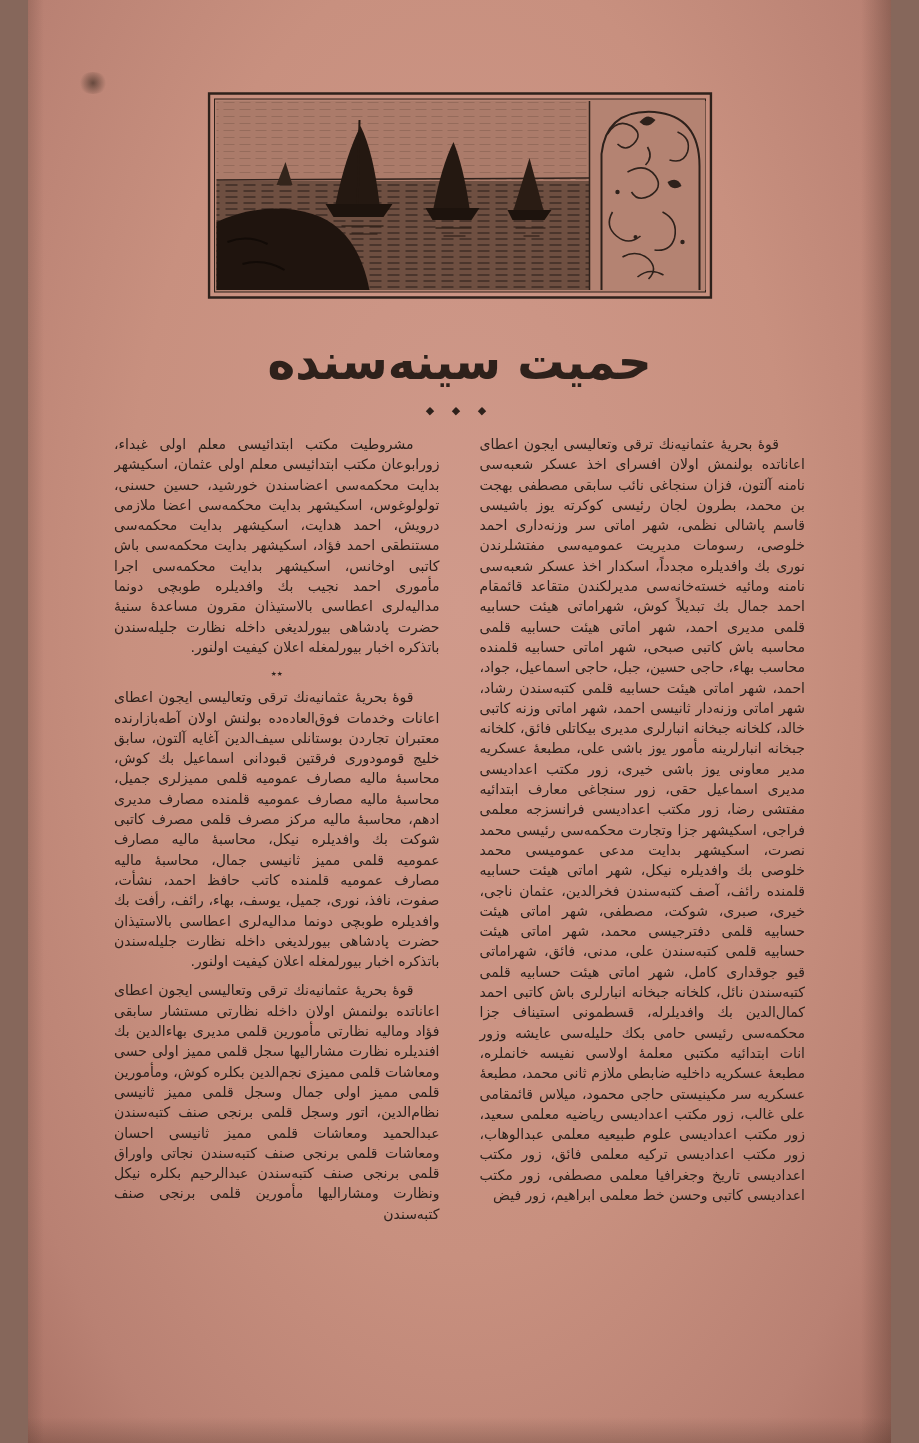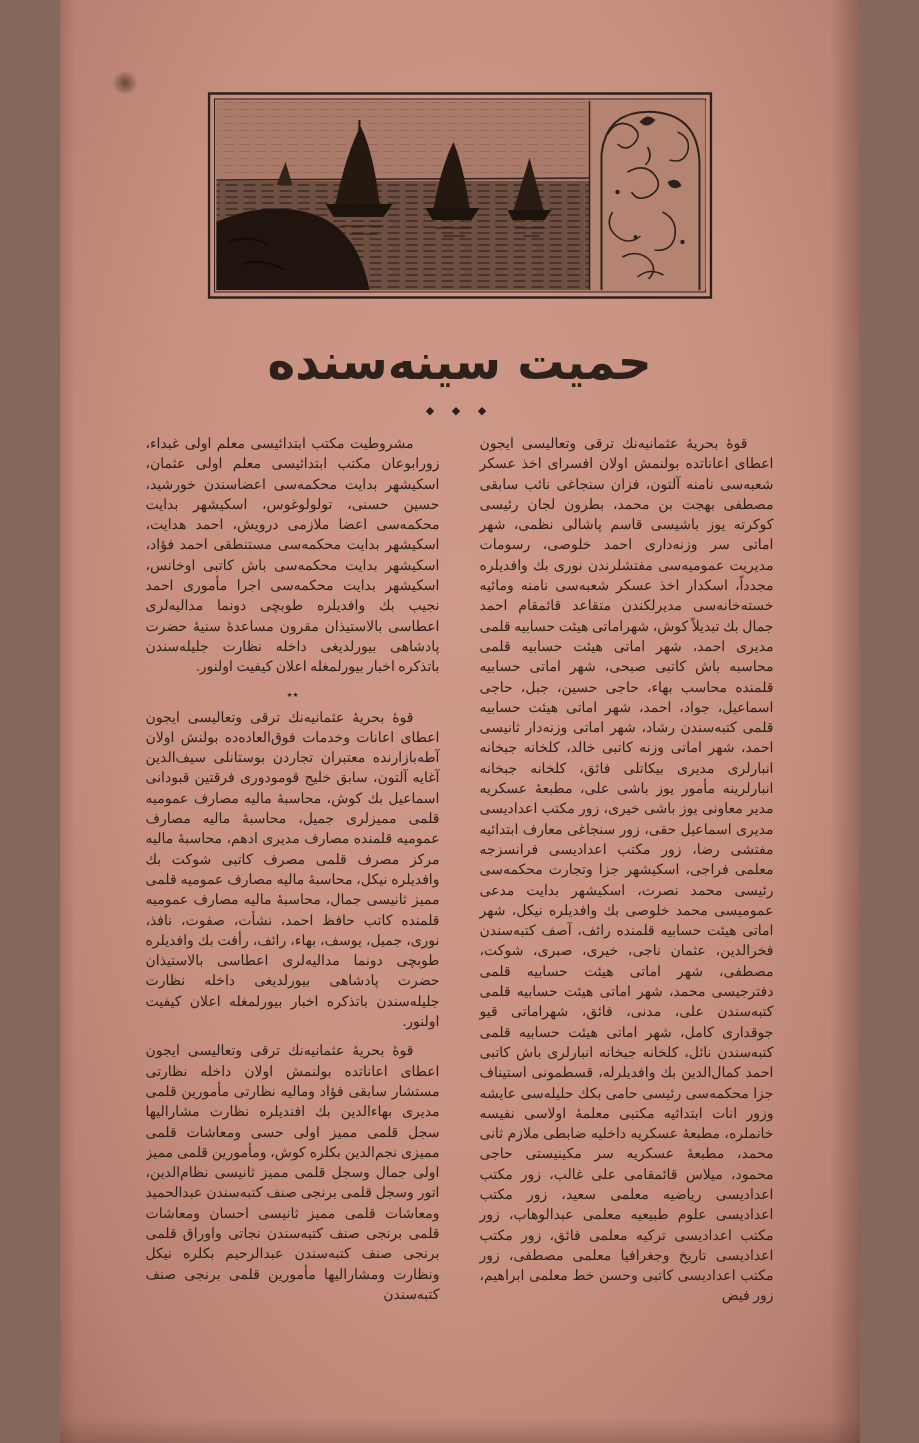--- a/index.html
+++ b/index.html
@@ -1,17 +1,17 @@
 <!DOCTYPE html>
 <html><head>
 <meta charset="utf-8">
 <style>
   html,body{margin:0;padding:0;background:#86675b;}
   .page{
-    position:relative;width:800px;height:1443px;margin:0 auto;overflow:hidden;
+    position:relative;width:863px;height:1443px;margin:0 auto;overflow:hidden;
     background:radial-gradient(ellipse at 50% 42%, #d09a8b 0%, #c8907f 55%, #b98173 85%, #aa7265 100%);
     font-family:"DejaVu Sans",sans-serif;color:#2e211b;
   }
   .stain{position:absolute;pointer-events:none;}
   .stain-tl{left:50px;top:72px;width:30px;height:22px;border-radius:50%;
     background:radial-gradient(circle,#4a352b 0%,rgba(74,53,43,0) 70%);opacity:.75;}
   .edge-right{right:0;top:0;width:30px;height:100%;
     background:linear-gradient(to left,rgba(80,52,42,.38),rgba(80,52,42,0));}
   .edge-bottom{left:0;bottom:0;width:100%;height:26px;
     background:linear-gradient(to top,rgba(80,52,42,.30),rgba(80,52,42,0));}
@@ -23,21 +23,21 @@
     font-size:47px;font-weight:bold;letter-spacing:-1px;direction:rtl;
     transform:scaleY(1.06);
   }
   .ornament{position:absolute;top:404px;left:0;right:0;text-align:center;
     font-size:11px;letter-spacing:7px;}
   .columns{
     position:absolute;top:434px;left:86px;right:86px;height:924px;overflow:hidden;
     display:flex;direction:rtl;gap:40px;text-align:justify;
   }
   .col{flex:1;font-size:14px;line-height:20.3px;}
-  .col p{margin:0;text-indent:26px;font-family:Liberation Serif, serif;}
+  .col p{margin:0;text-indent:26px;}
   .col-left p{margin-bottom:9px;}
   .sep{text-align:center;font-size:11px;line-height:15px;margin:0 0 6px 0;letter-spacing:3px;}
 </style>
 </head>
 <body>
 
 <div class="page">
 
   <div class="stain stain-tl"></div>
   <div class="stain edge-right"></div>

